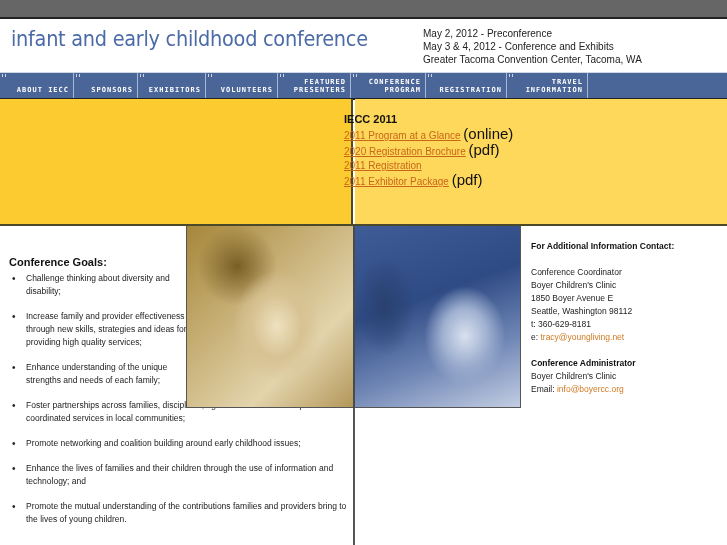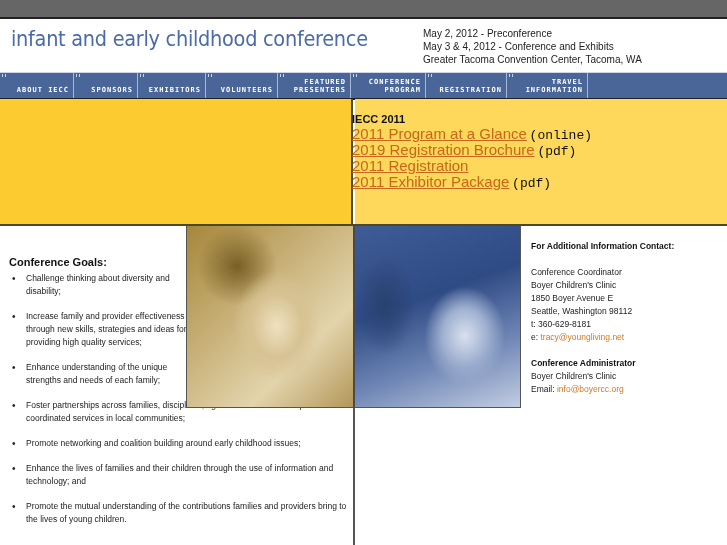--- a/index.html
+++ b/index.html
@@ -7,24 +7,24 @@
   .topbar { position:absolute; left:0; top:0; width:727px; height:17px; background:#666666; border-bottom:2px solid #222; }
   .site-title { position:absolute; left:11px; top:27px; font-family:"DejaVu Sans", sans-serif; font-size:21px; font-weight:normal; color:#4a6aa8; letter-spacing:-0.3px; transform:scaleX(0.92); transform-origin:left top; white-space:nowrap; }
   .dates { position:absolute; left:423px; top:27px; font-size:10px; line-height:13px; color:#222; }
   .dates div { white-space:nowrap; }
   .nav { position:absolute; left:0; top:72px; width:727px; height:25px; background:#4a6597; border-top:1px solid #cfd6e6; border-bottom:2px solid #222; display:flex; }
   .nav-item { position:relative; height:25px; border-right:1px solid #a9b7d4; box-sizing:border-box; color:#fff; font-family:"DejaVu Sans Mono", monospace; font-size:7px; letter-spacing:1px; font-weight:bold; text-transform:uppercase; display:flex; flex-direction:column; justify-content:flex-end; align-items:flex-end; padding:0 4px 4px 4px; line-height:8px; cursor:pointer; }
   .nav-item .dot { position:absolute; left:2px; top:1px; width:2px; height:3px; border-left:1px solid #c9d2e6; border-right:1px solid #c9d2e6; }
   .yellow-left { position:absolute; left:0; top:99px; width:353px; height:127px; background:#fccb2f; border-right:2px solid #4a4a2a; box-sizing:border-box; }
   .yellow-right { position:absolute; left:355px; top:99px; width:372px; height:127px; background:#fdd85a; }
   .ybottom { position:absolute; left:0; top:224px; width:727px; height:2px; background:#4a4a2a; }
-  .iecc { position:absolute; left:352px; top:112px; font-size:10px; line-height:14px; }
+  .iecc { position:absolute; left:344px; top:112px; font-size:10px; line-height:14px; }
   .iecc h3 { margin:0 0 1px 0; font-size:11px; font-weight:bold; color:#111; }
-  .iecc a { color:#c8661a; text-decoration:underline; font-size:15px; }
-  .iecc .note { font-size:13px; color:#111;font-family:Liberation Mono, monospace; }
+  .iecc a { color:#c8661a; text-decoration:underline; font-size:10px; }
+  .iecc .note { font-size:15px; color:#111; }
   .goals { position:absolute; left:9px; top:240px; width:345px; font-size:8.5px; line-height:13px; color:#222; }
   .goals h2 { margin:16px 0 3px 0; font-size:11px; font-weight:bold; color:#111; }
   .goals ul { margin:0; padding:0; list-style:none; }
   .goals li { position:relative; padding-left:17px; margin-bottom:12px; }
   .goals li::before { content:"\2022"; position:absolute; left:3px; top:0; font-size:10px; }
   .photo-left { position:absolute; left:186px; top:226px; width:167px; height:182px; background:
       radial-gradient(ellipse 55px 70px at 90px 100px, #efe2c0 0%, #d7c293 45%, rgba(160,130,70,0) 80%),
       radial-gradient(ellipse 40px 40px at 50px 40px, #7a5f25 0%, rgba(120,90,40,0) 100%),
       linear-gradient(135deg, #a6863a 0%, #c9b27a 40%, #e3d4ac 70%, #b3975a 100%);
       border-left:1px solid #555; border-bottom:1px solid #555; box-sizing:border-box; }
@@ -94,21 +94,21 @@
 <div class="yellow-right"></div>
 <div class="ybottom"></div>
 
 <div class="iecc">
   <h3>IECC 2011</h3>
   <div>
     <a href="#">2011 Program at a Glance</a>
     <span class="note">(online)</span>
   </div>
   <div>
-    <a href="#">2019 Registration Brochure</a>
+    <a href="#">2020 Registration Brochure</a>
     <span class="note">(pdf)</span>
   </div>
   <div>
     <a href="#">2011 Registration</a>
   </div>
   <div>
     <a href="#">2011 Exhibitor Package</a>
     <span class="note">(pdf)</span>
   </div>
 </div>

